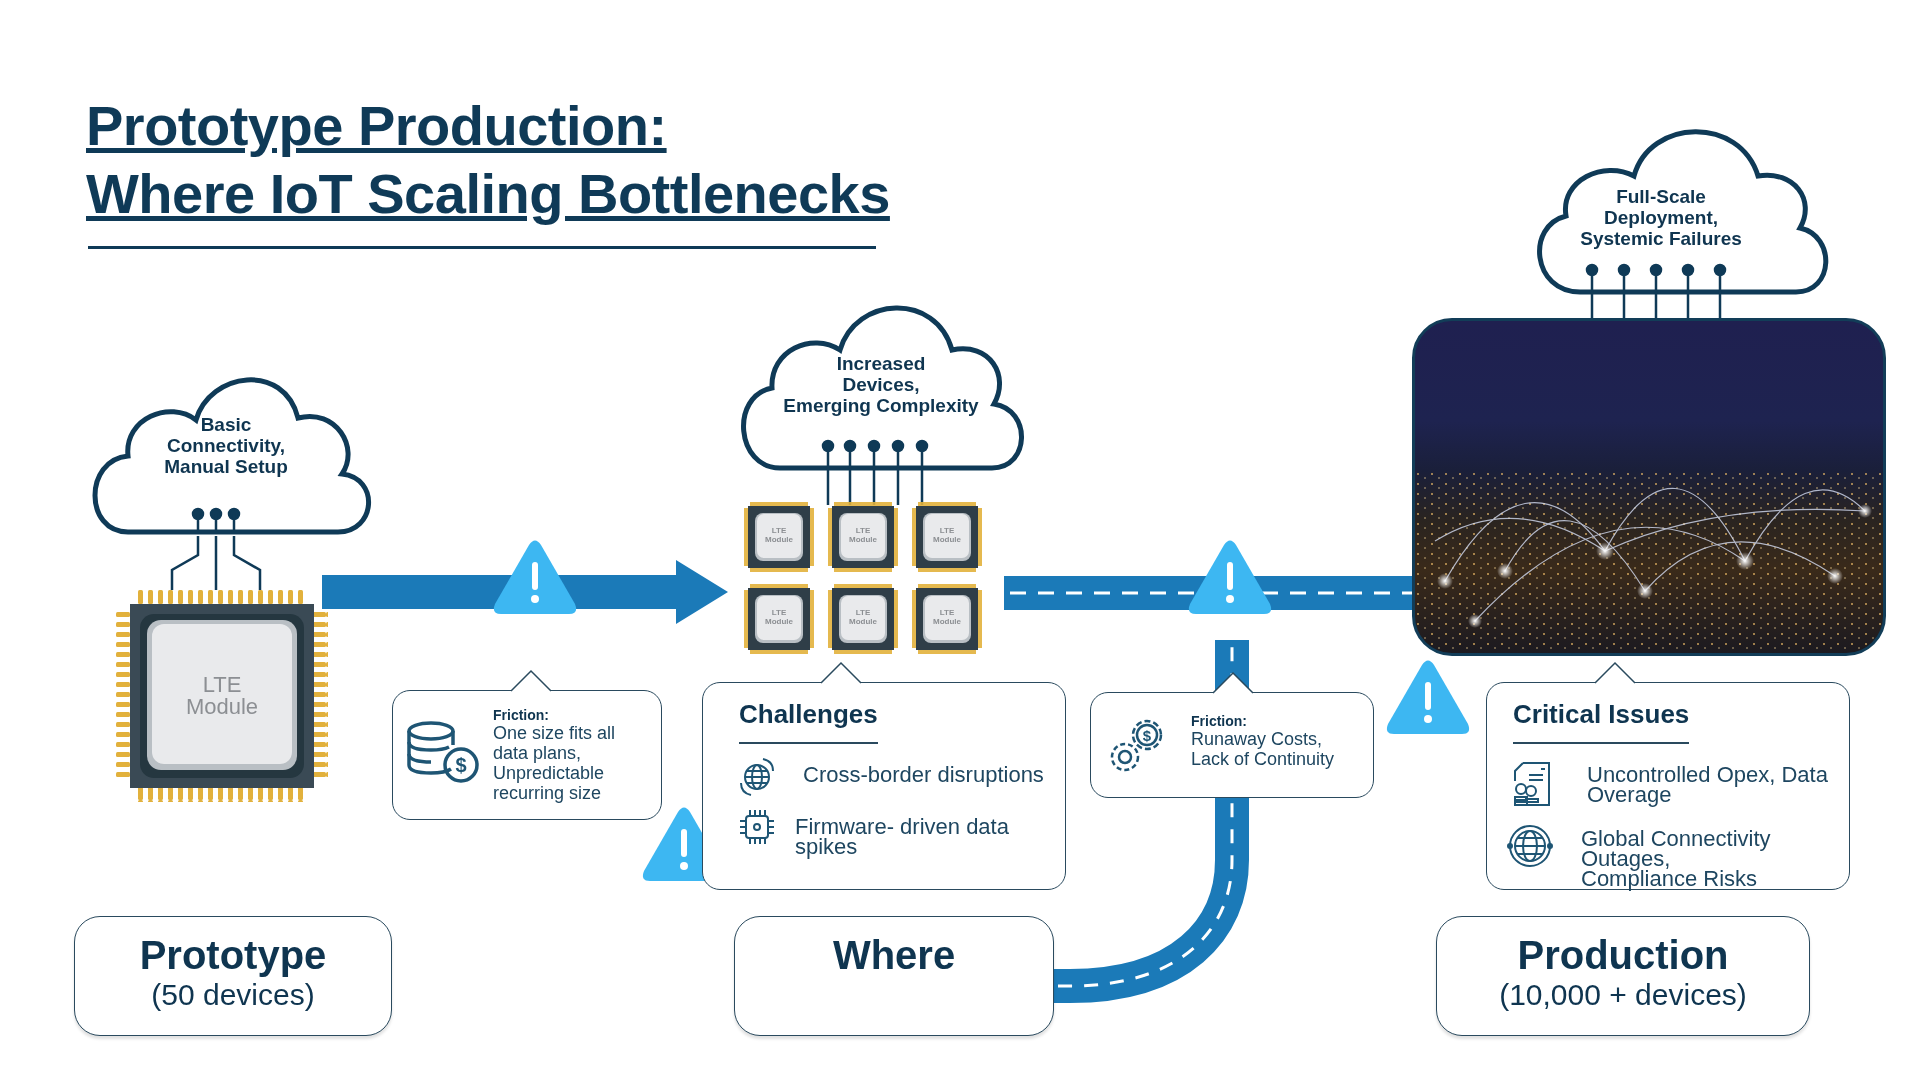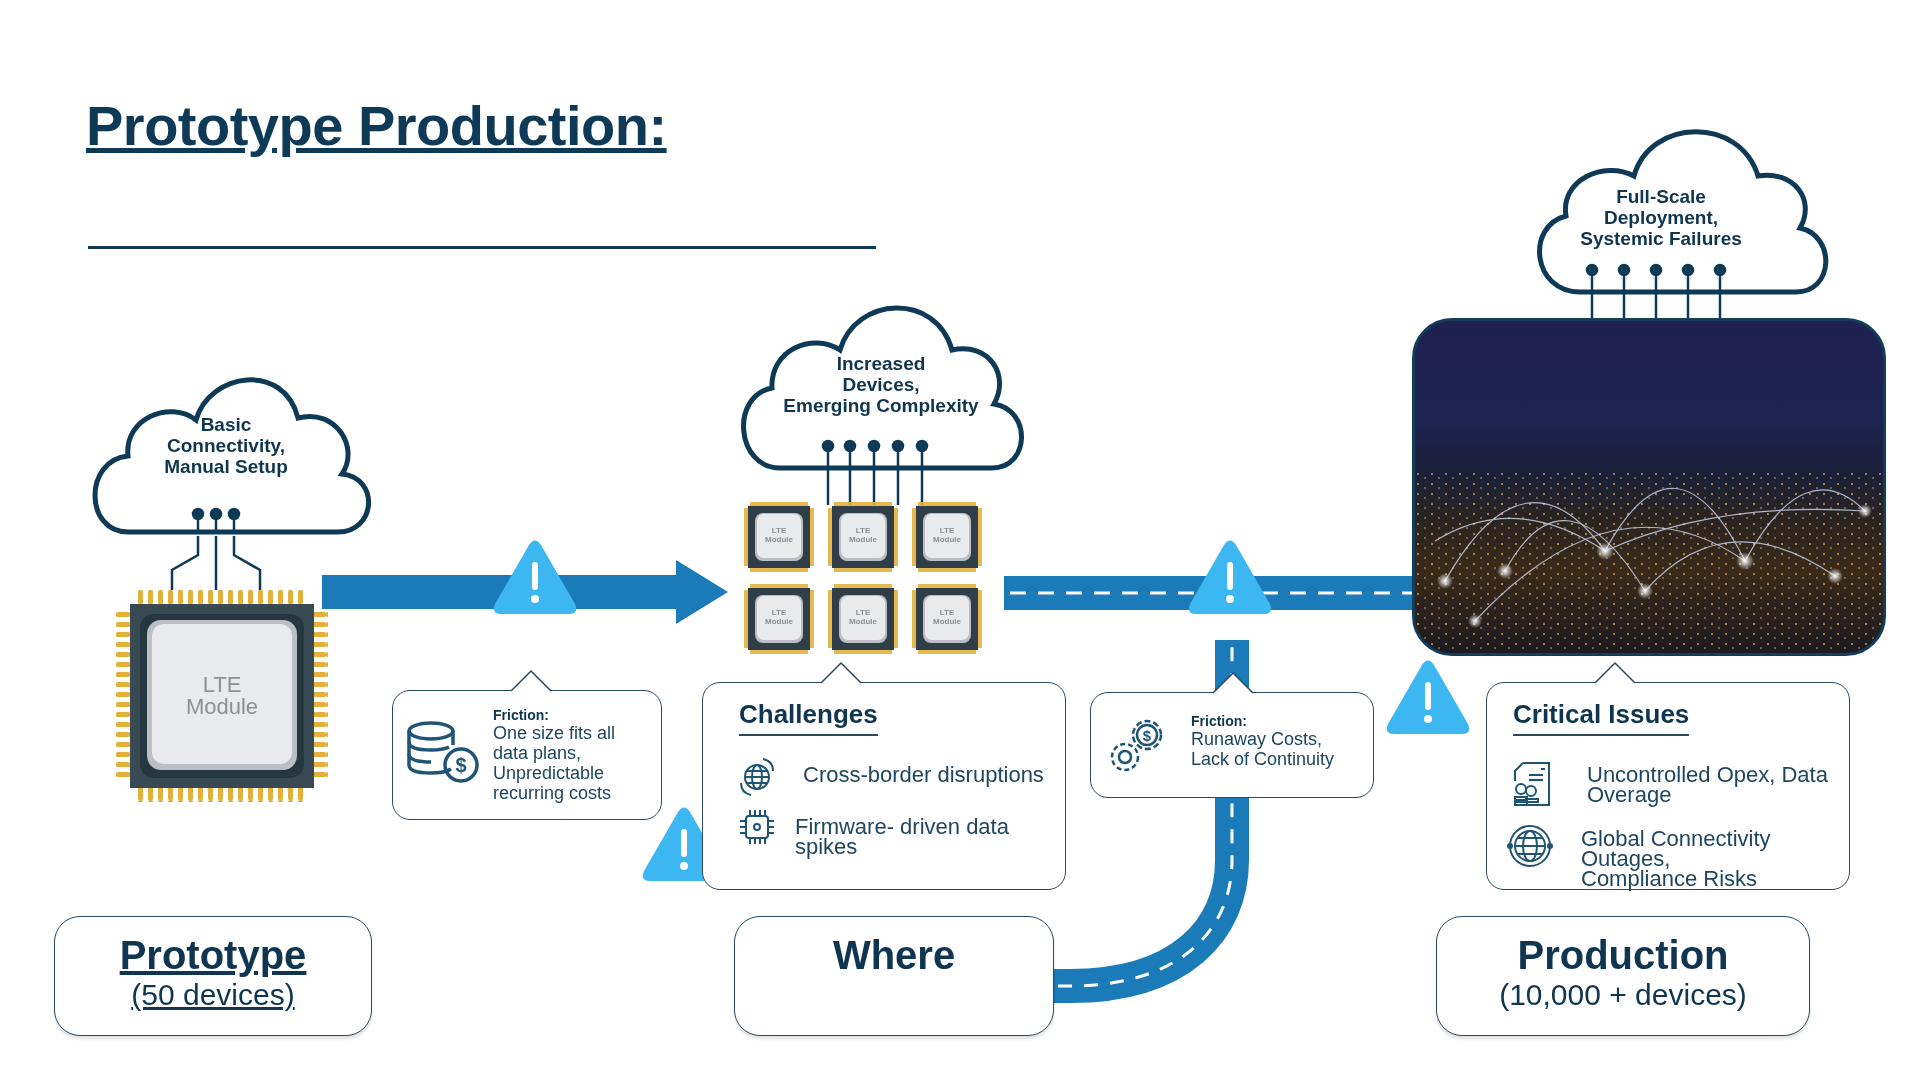--- a/index.html
+++ b/index.html
@@ -7,30 +7,31 @@
   .abs{position:absolute;}
   .title{left:86px;top:92px;font-size:56px;font-weight:bold;line-height:68px;color:#0f3a57;letter-spacing:-0.5px;text-decoration:underline;}
   .title-rule{left:88px;top:246px;width:788px;height:3px;background:#0f3a57;}
   .cloud-text{position:absolute;text-align:center;font-weight:bold;color:#0f3550;line-height:21px;font-size:19px;}
   .stage{position:absolute;border:1.5px solid #2a4a5e;border-radius:26px;background:#fff;text-align:center;box-shadow:0 3px 3px rgba(0,0,0,0.12);}
   .stage .name{font-size:40px;font-weight:bold;color:#0f3550;display:block;margin-top:16px;line-height:44px;}
   .stage .count{font-size:30px;color:#0f3550;display:block;line-height:36px;}
   .callout{position:absolute;border:1.5px solid #2a4a5e;border-radius:18px;background:#fff;}
   .callout .head{font-weight:bold;font-size:14px;color:#0f3550;}
   .callout .body{font-size:18px;color:#1e4660;line-height:20px;}
-  .sec-title{font-size:26px;font-weight:bold;color:#0f3550;display:inline-block;border-bottom:2px solid #2a4a5e;padding-bottom:4px;}
+  .sec-title{font-size:26px;font-weight:bold;color:#0f3550;display:inline-block;border-bottom:2px solid #2a4a5e;padding-bottom:12px;}
   .item-text{position:absolute;font-size:22px;color:#1e4660;line-height:20px;}
   .chip-label{position:absolute;left:0;right:0;text-align:center;color:#8c8f93;font-weight:bold;}
   svg{position:absolute;overflow:visible;}
 </style>
 </head>
 <body>
 
 <div class="abs title">
   <div>Prototype Production:</div>
+  <div>Where IoT Scaling Bottlenecks</div>
 </div>
 <div class="abs title-rule"></div>
 
 <svg width="1920" height="1080" style="left:0;top:0;">
 
   <g>
     <rect x="322" y="575" width="360" height="34" fill="#1b7ab8"></rect>
     <polygon points="676,560 728,592 676,624" fill="#1b7ab8"></polygon>
   </g>
 
@@ -286,21 +287,21 @@
       <path d="M48 12 V26"></path>
       <circle cx="56" cy="46" r="16"></circle>
       <text x="56" y="53" text-anchor="middle" font-size="20" font-weight="bold" fill="#1e5574" stroke="none" font-family="Liberation Sans, sans-serif">$</text>
     </g>
   </svg>
   <div class="abs" style="left:100px;top:16px;">
     <div class="head">Friction:</div>
     <div class="body">One size fits all</div>
     <div class="body">data plans,</div>
     <div class="body">Unpredictable</div>
-    <div class="body">recurring costs</div>
+    <div class="body">recurring size</div>
   </div>
 </div>
 
 <div class="callout" style="left:702px;top:682px;width:362px;height:206px;">
   <svg width="40" height="22" style="left:118px;top:-22px;">
     <polyline points="0,22 20,2 40,22" fill="#fff" stroke="#2a4a5e" stroke-width="1.5"></polyline>
   </svg>
   <div class="abs" style="left:36px;top:16px;">
     <span class="sec-title">Challenges</span>
   </div>
@@ -382,21 +383,21 @@
       <circle cx="3" cy="23" r="2" fill="#1e5574"></circle>
         <circle cx="43" cy="23" r="2" fill="#1e5574"></circle>
     </g>
   </svg>
   <div class="item-text" style="left:94px;top:146px;">
     <div>Global Connectivity Outages,</div>
     <div>Compliance Risks</div>
   </div>
 </div>
 
-<div class="stage" style="left:54px;top:916px;width:316px;height:118px;text-decoration:underline;">
+<div class="stage" style="left:74px;top:916px;width:316px;height:118px;">
   <span class="name">Prototype</span>
   <span class="count">(50 devices)</span>
 </div>
 <div class="stage" style="left:734px;top:916px;width:318px;height:118px;">
   <span class="name">Where</span>
 </div>
 <div class="stage" style="left:1436px;top:916px;width:372px;height:118px;">
   <span class="name">Production</span>
   <span class="count">(10,000 + devices)</span>
 </div>

